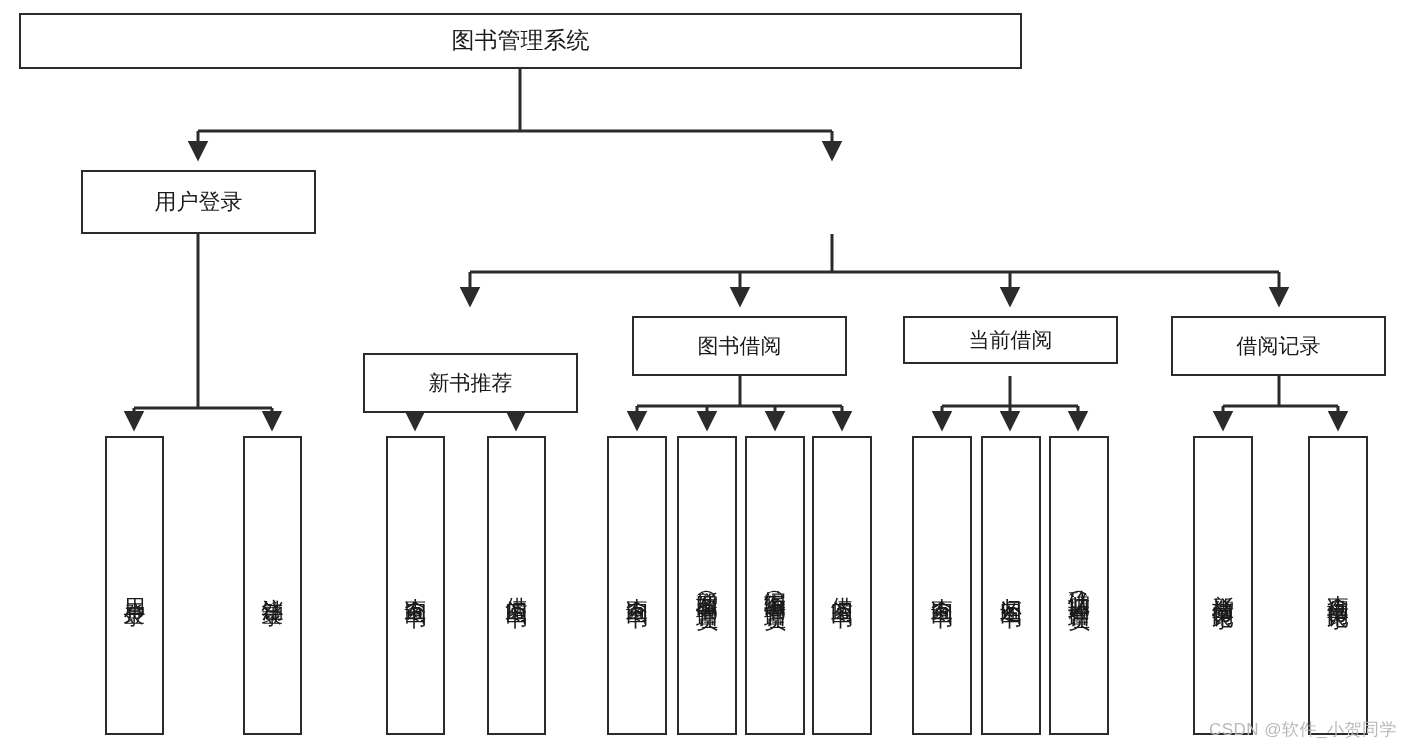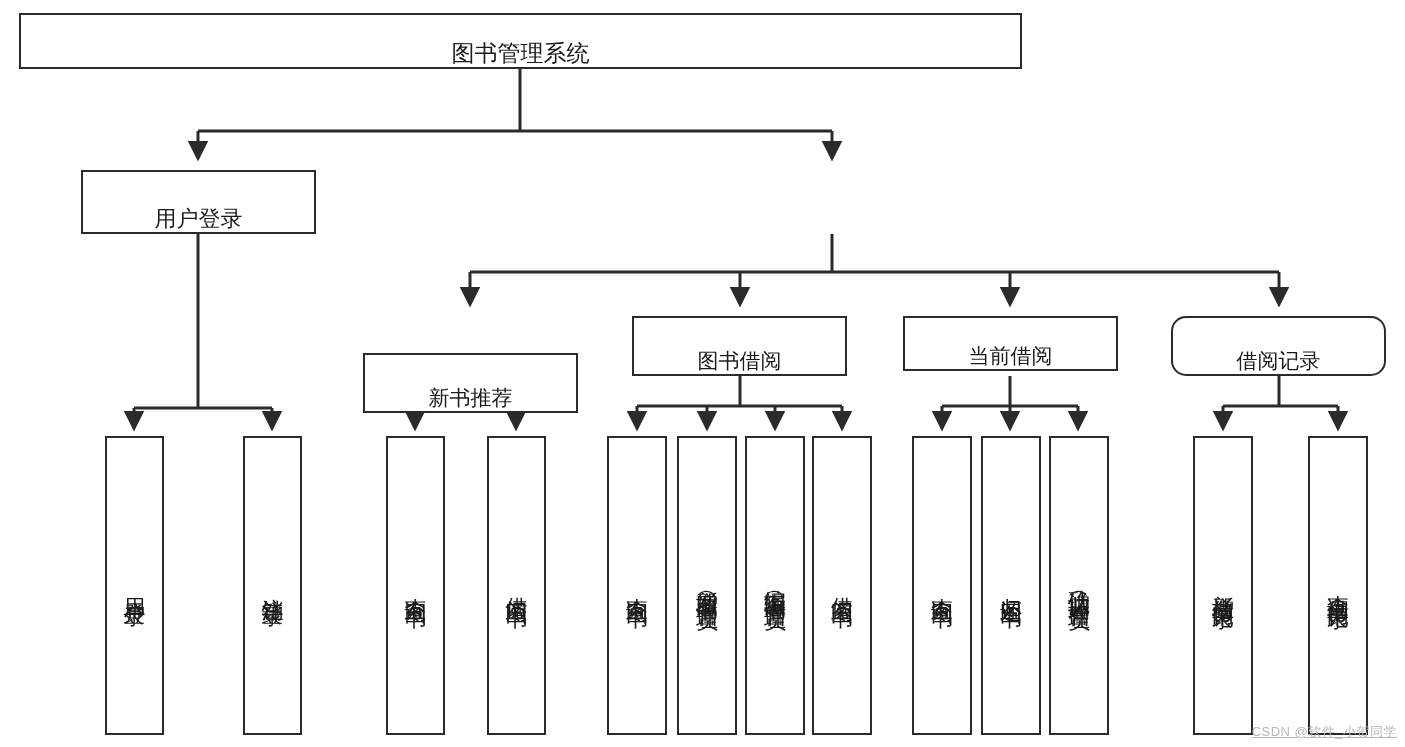--- a/index.html
+++ b/index.html
@@ -24,21 +24,21 @@
     width: 1405px;
     height: 747px;
     pointer-events: none;
   }
   .node {
     position: absolute;
     box-sizing: border-box;
     background: #ffffff;
     border: 2px solid #2b2b2b;
     display: flex;
-    align-items: flex-end;
+    align-items: center;
     justify-content: center;
     color: #1a1a1a;
   }
   .node .label {
     display: block;
     text-align: center;
     line-height: 1.18;
     white-space: nowrap;
   }
   .node.root .label { font-size: 23px; }
@@ -55,26 +55,25 @@
     font-size: 22px;
     letter-spacing: 3px;
     line-height: 1;
     white-space: nowrap;
   }
 
   #watermark {
     position: absolute;
     right: 8px;
     bottom: 6px;
-    font-size: 13px;
+    font-size: 17px;
     color: #b9b9b9;
     letter-spacing: 0.5px;
     user-select: none;
     white-space: nowrap;
-    text-decoration: underline;
   }
 </style>
 </head>
 <body>
 
 <div id="canvas">
 
   <svg class="edges" viewBox="0 0 1405 747" xmlns="http://www.w3.org/2000/svg">
     <defs>
       <marker id="arrow" viewBox="0 0 12 12" refX="10" refY="6" markerWidth="7" markerHeight="7" orient="auto-start-reverse">
@@ -132,24 +131,24 @@
   <div class="node lvl2" style="left:81px; top:170px; width:235px; height:64px;">
     <span class="label">用户登录</span>
   </div>
 
   <div class="node lvl3" style="left:363px; top:316px; width:215px; height:60px;margin-top:37px;">
     <span class="label">新书推荐</span>
   </div>
   <div class="node lvl3" style="left:632px; top:316px; width:215px; height:60px;">
     <span class="label">图书借阅</span>
   </div>
-  <div class="node lvl3" style="left:903px; top:316px; width:215px; height:55px;">
+  <div class="node lvl3" style="left:903px; top:316px; width:215px; height:48px;">
     <span class="label">当前借阅</span>
   </div>
-  <div class="node lvl3" style="left:1171px; top:316px; width:215px; height:60px;border-radius:15px;">
+  <div class="node lvl3" style="left:1171px; top:316px; width:215px; height:60px;">
     <span class="label">借阅记录</span>
   </div>
 
   <div class="node leaf" style="left:105px; top:436px; width:59px; height:299px;">
     <span class="label">用户登录</span>
   </div>
   <div class="node leaf" style="left:243px; top:436px; width:59px; height:299px;">
     <span class="label">注销登录</span>
   </div>
 

